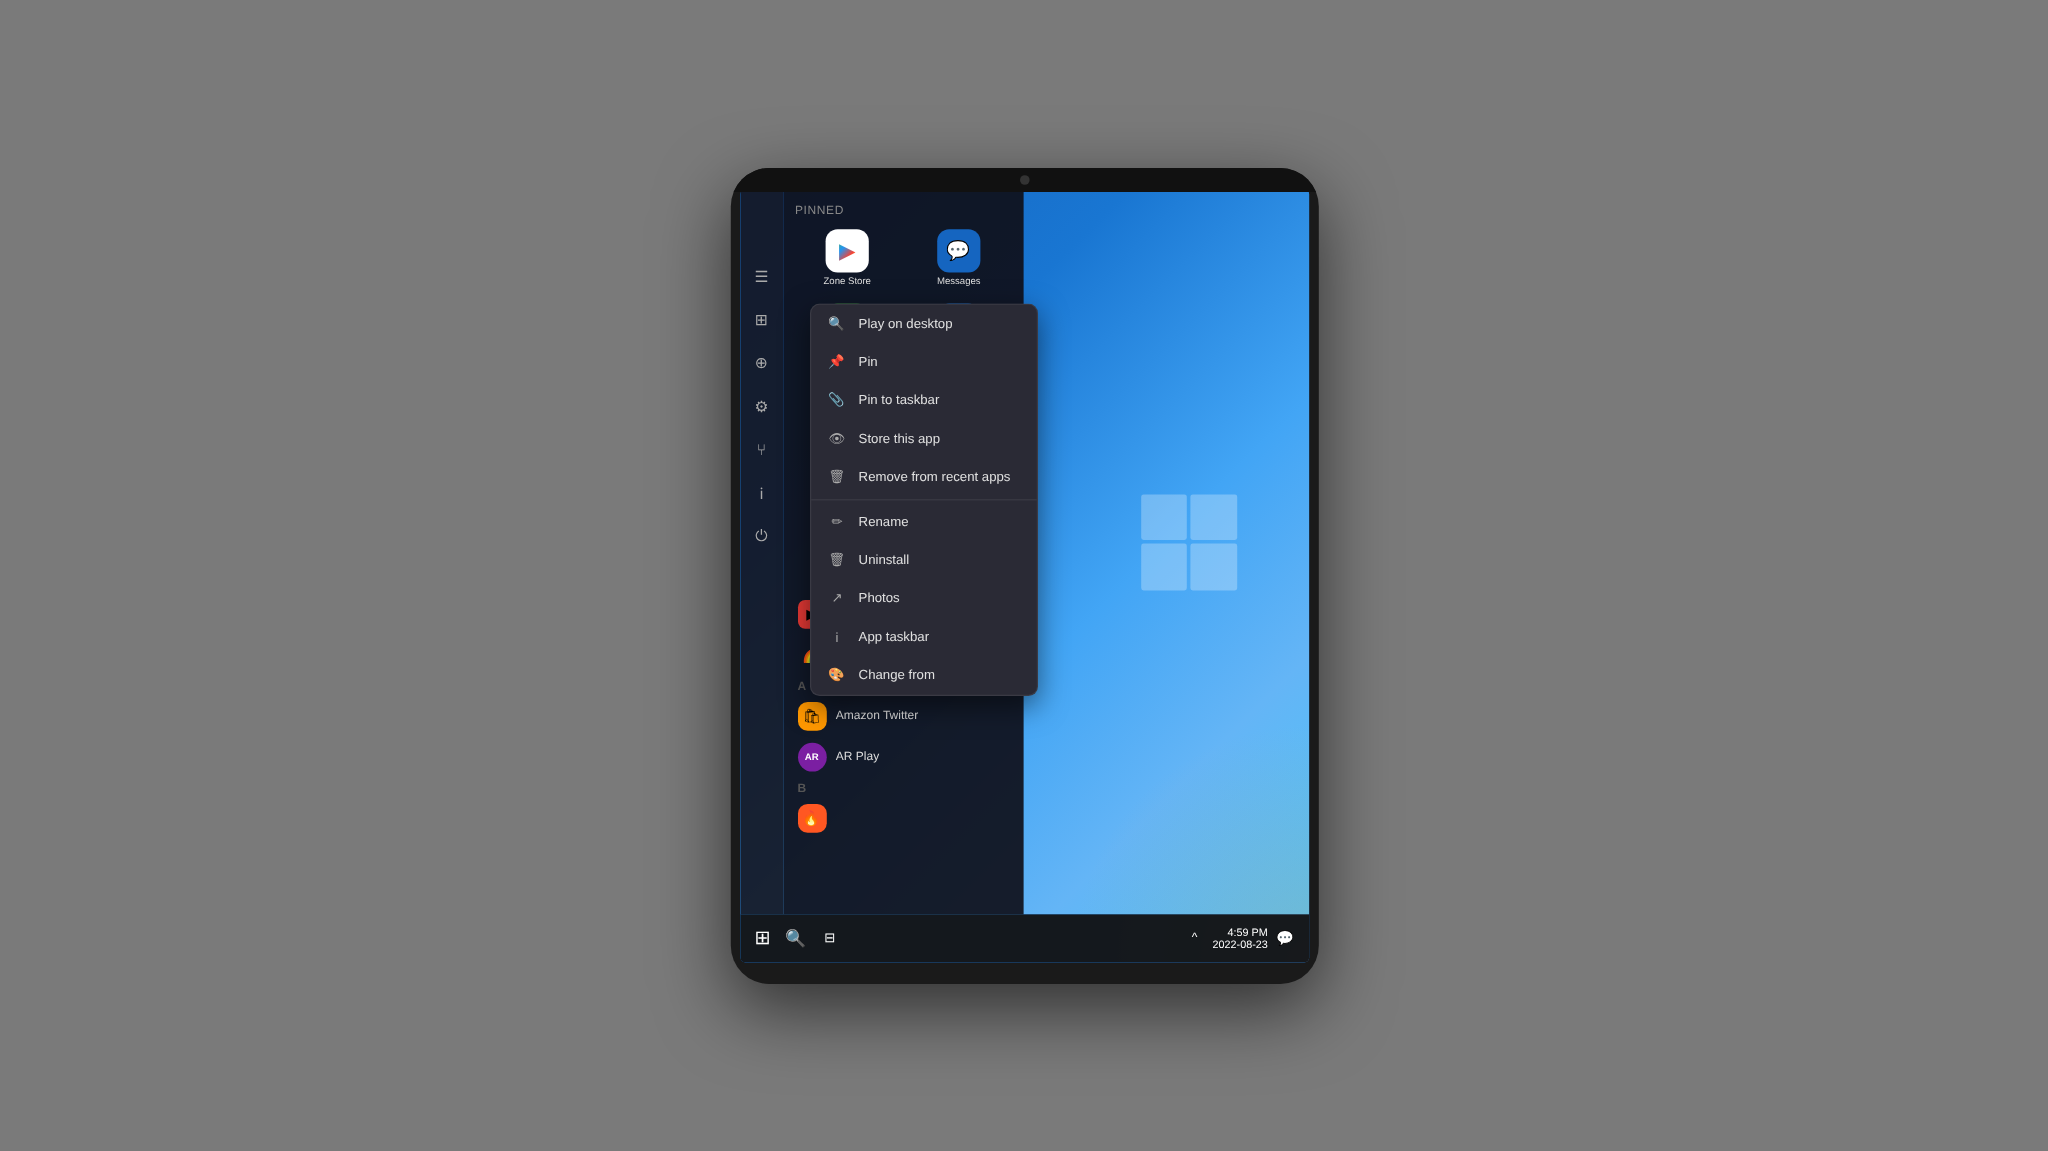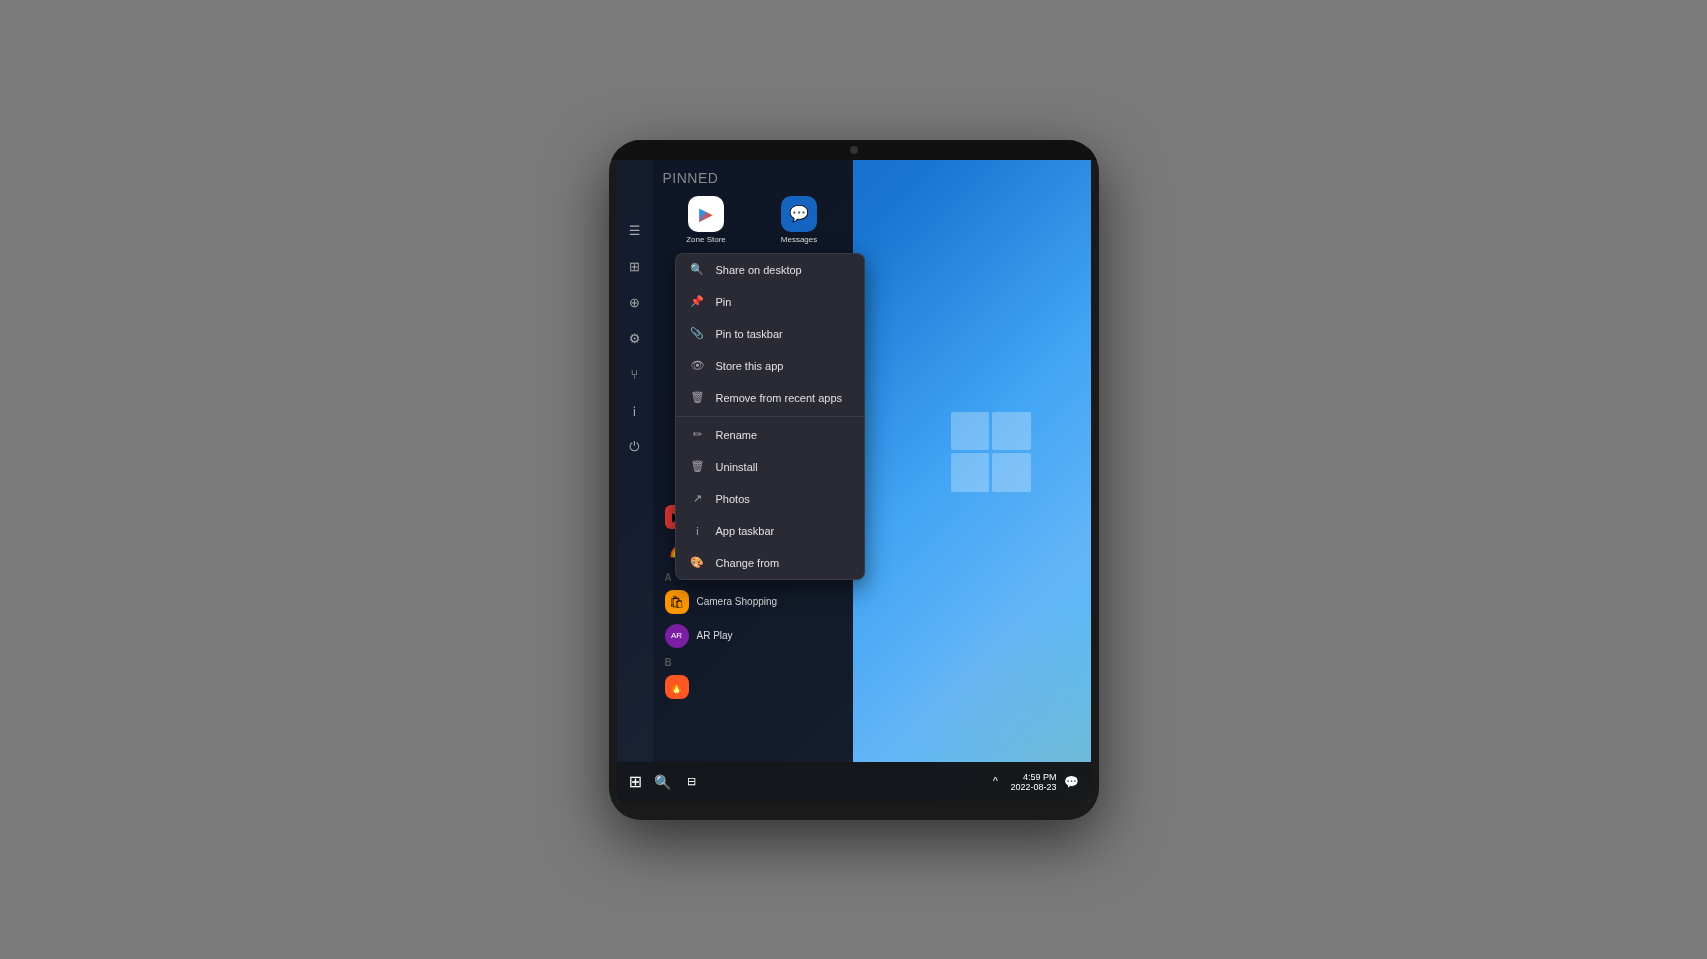--- a/index.html
+++ b/index.html
@@ -151,21 +151,21 @@
       width: 200px;
       background: rgba(15,15,25,0.92);
       overflow-y: auto;
       z-index: 4;
       padding: 8px 4px;
     }
 
     
     .section-label {
       color: #888;
-      font-size: 14px;
+      font-size: 10px;
       padding: 4px 6px 2px;
       text-transform: uppercase;
       letter-spacing: 0.5px;
     }
 
     
     .app-grid {
       display: grid;
       grid-template-columns: repeat(2, 1fr);
       gap: 2px;
@@ -384,38 +384,38 @@
         <span class="app-list-name">YouTube</span>
       </div>
       <div class="app-list-item">
         <div class="app-list-icon" style="background:transparent;">🌈</div>
         <span class="app-list-name">Photos</span>
       </div>
 
       <div class="alpha-divider">A</div>
       <div class="app-list-item">
         <div class="app-list-icon" style="background:#ff9800; border-radius:8px;">🛍</div>
-        <span class="app-list-name">Camera Shopping</span>
+        <span class="app-list-name">Amazon Twitter</span>
       </div>
       <div class="app-list-item">
-        <div class="app-list-icon" style="background:#7b1fa2; color:white; font-size:8px; font-weight:normal; border-radius:50%;">AR</div>
+        <div class="app-list-icon" style="background:#7b1fa2; color:white; font-size:8px; font-weight:bold; border-radius:50%;">AR</div>
         <span class="app-list-name">AR Play</span>
       </div>
 
       <div class="alpha-divider">B</div>
       <div class="app-list-item">
         <div class="app-list-icon" style="background:#ff5722; border-radius:8px;">🔥</div>
         <span class="app-list-name"></span>
       </div>
     </div>
 
     <div class="context-menu">
       <div class="context-item">
         <div class="context-item-icon">🔍</div>
-        <span>Share on desktop</span>
+        <span>Play on desktop</span>
       </div>
       <div class="context-item">
         <div class="context-item-icon">📌</div>
         <span>Pin</span>
       </div>
       <div class="context-item">
         <div class="context-item-icon">📎</div>
         <span>Pin to taskbar</span>
       </div>
       <div class="context-item">

